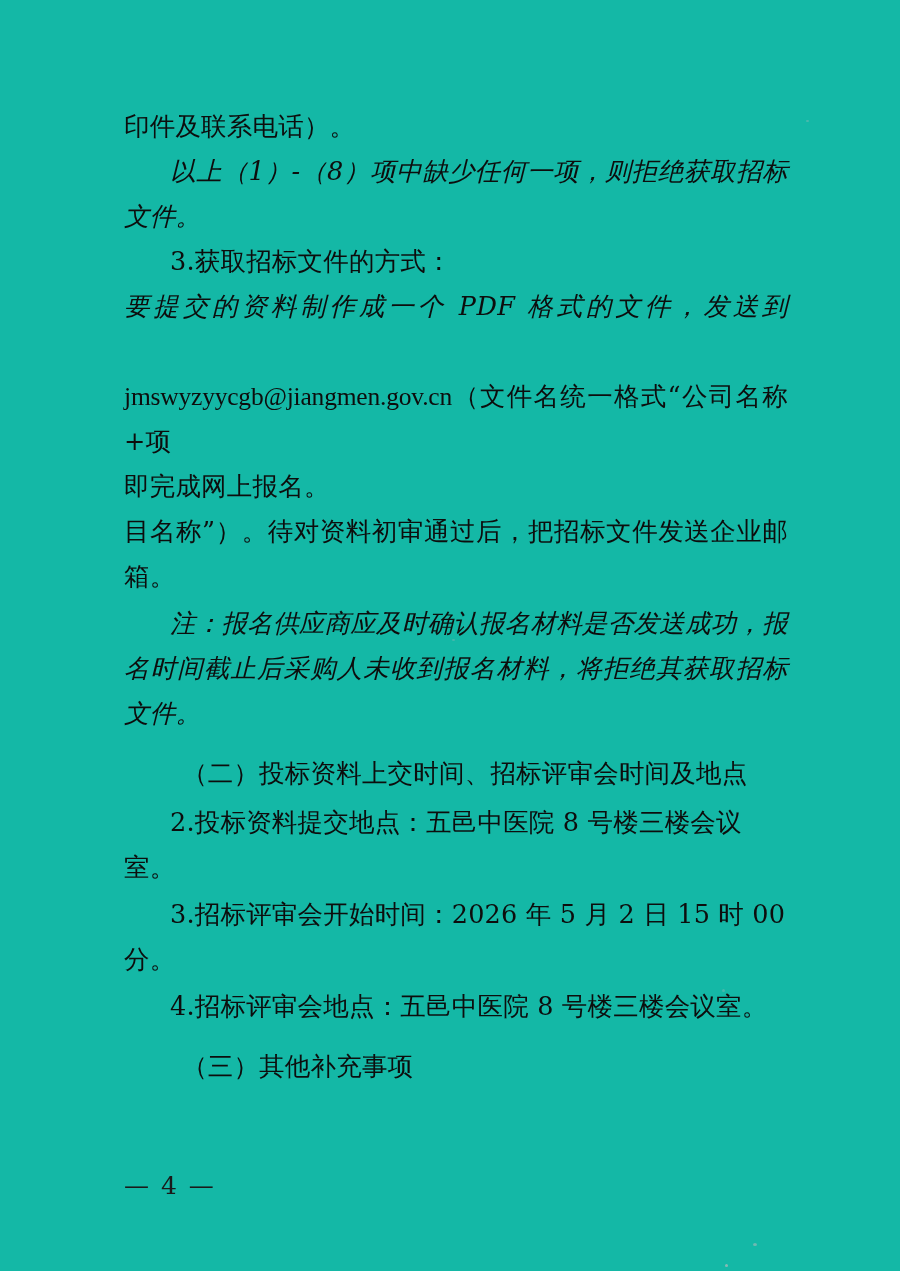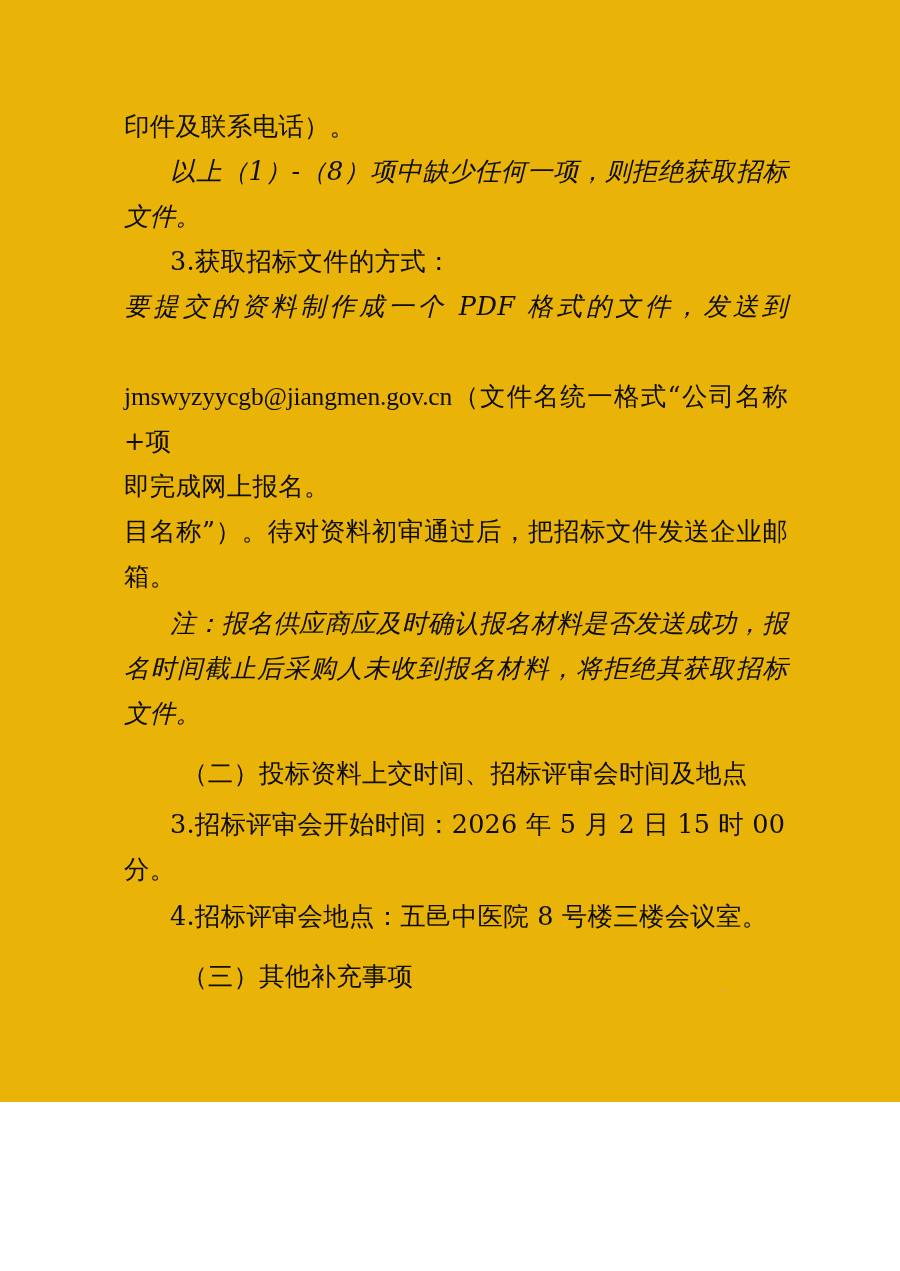--- a/index.html
+++ b/index.html
@@ -7,22 +7,22 @@
     padding: 0;
     background: #ffffff;
   }
   body {
     font-family: "DejaVu Serif", "Liberation Serif", serif;
     color: #111111;
   }
   .page {
     position: relative;
     width: 900px;
-    height: 1102px;
-    background: #eab308;
+    height: 1271px;
+    background: #14b8a6;
     overflow: hidden;
   }
   .content {
     position: absolute;
     left: 124px;
     top: 104px;
     width: 664px;
   }
   
   .p {
@@ -114,20 +114,21 @@
 
     <div class="gap-sm"></div>
 
     <p class="p heading">（二）投标资料上交时间、招标评审会时间及地点</p>
 
     <div class="gap-sm"></div>
 
 
     <div class="gap-sm"></div>
 
+    <p class="p item">2.投标资料提交地点：五邑中医院 8 号楼三楼会议室。</p>
 
     <div class="gap-sm"></div>
 
     <p class="p item">3.招标评审会开始时间：2026 年 5 月 2 日 15 时 00 分。</p>
 
     <div class="gap-sm"></div>
 
     <p class="p item">4.招标评审会地点：五邑中医院 8 号楼三楼会议室。</p>
 
     <div class="gap-sm"></div>

